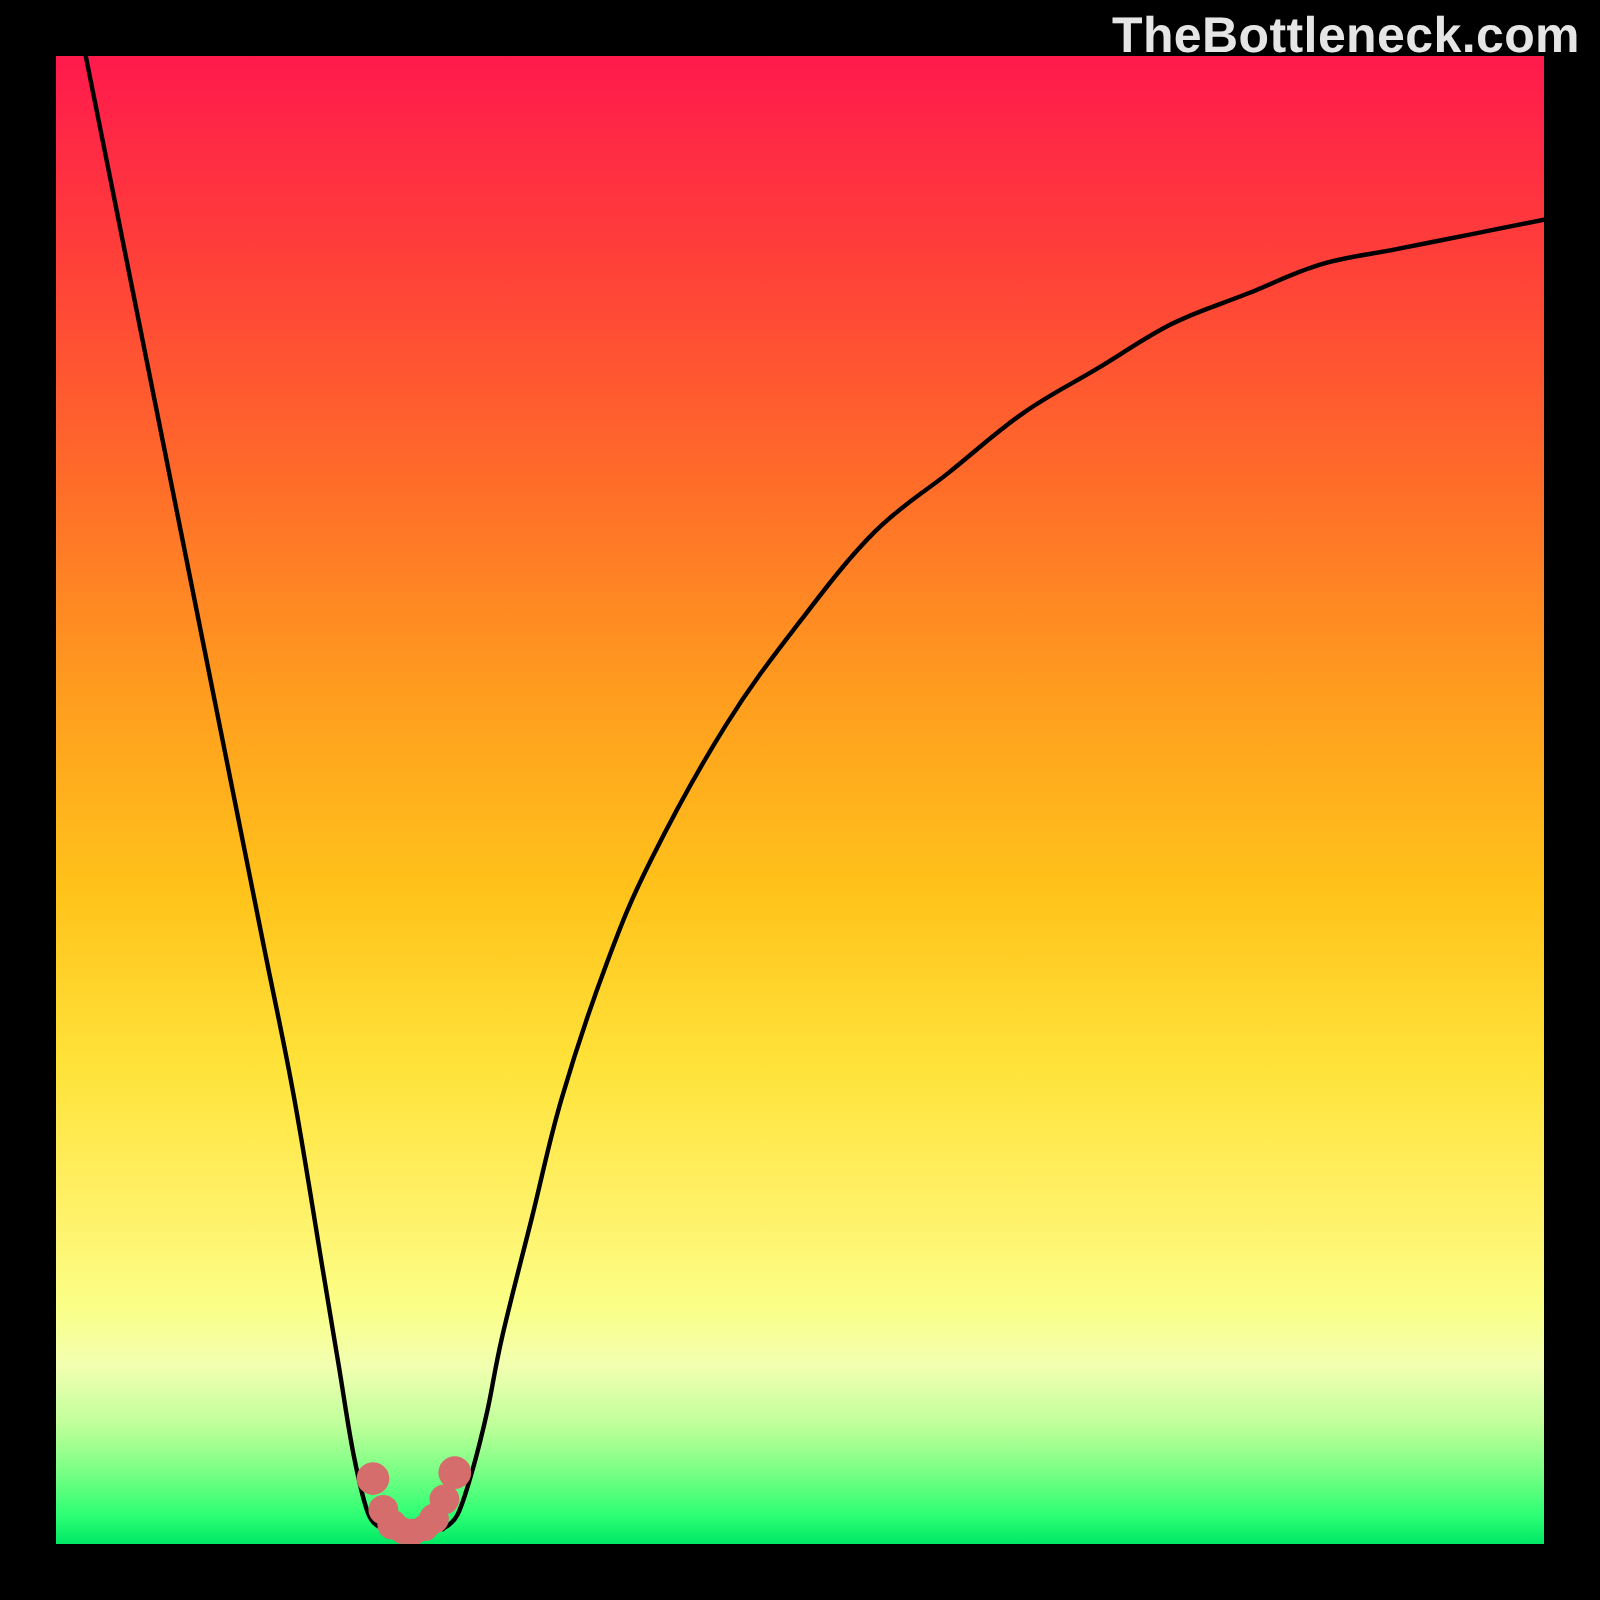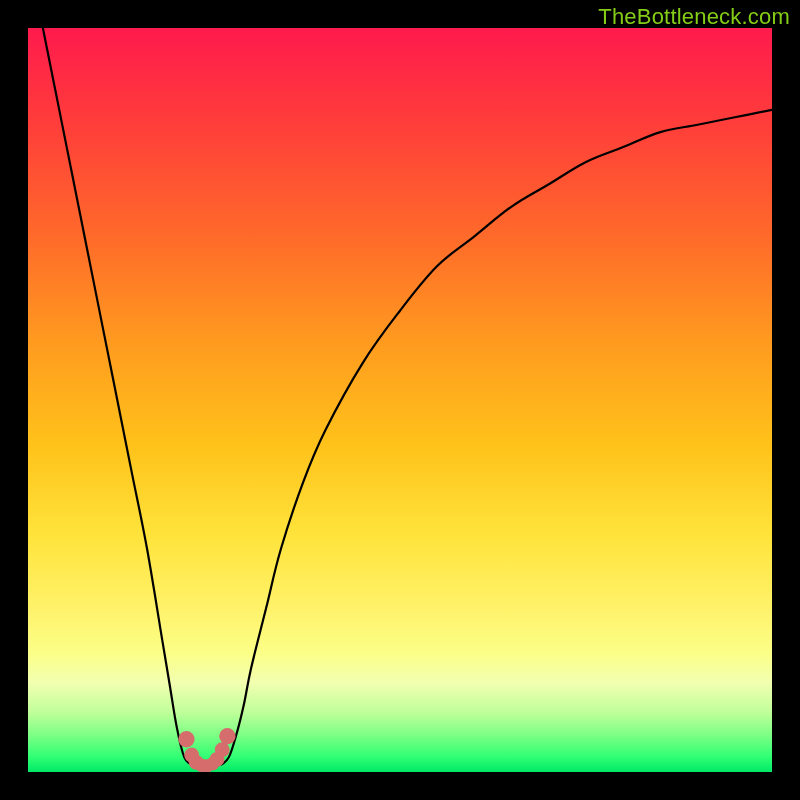--- a/index.html
+++ b/index.html
@@ -30,23 +30,23 @@
       #bfff9a 92%,
       #7dff85 95%,
       #2fff74 98%,
       #00e865 100%
     );
   }
   .watermark {
     position: absolute;
     top: 4px;
     right: 10px;
-    color: #84cc16;
-    font-size: 22px;
-    font-weight: 400;
+    color: #e5e5e5;
+    font-size: 25px;
+    font-weight: 700;
     letter-spacing: 0.2px;
   }
   svg {
     position: absolute;
     left: 0;
     top: 0;
     width: 744px;
     height: 744px;
   }
   .curve {

